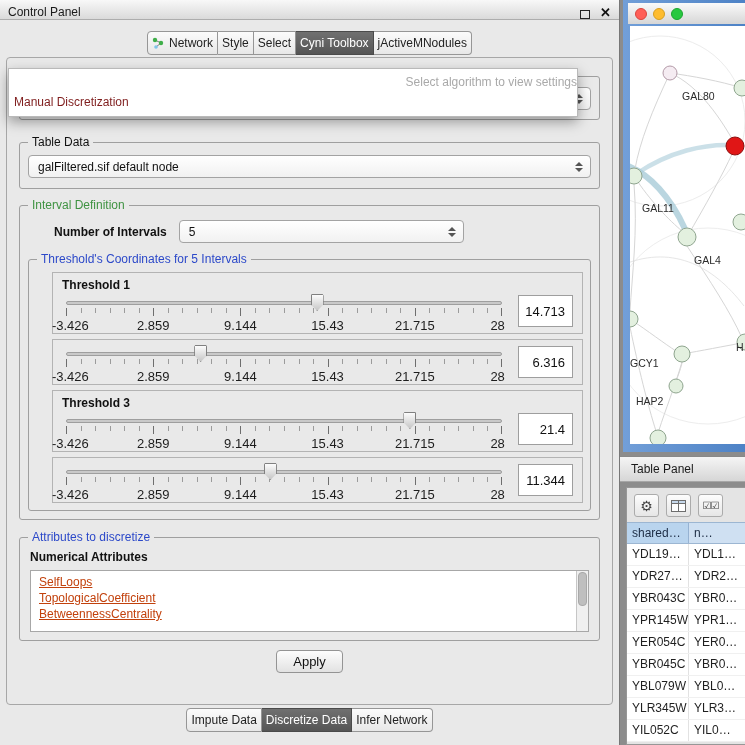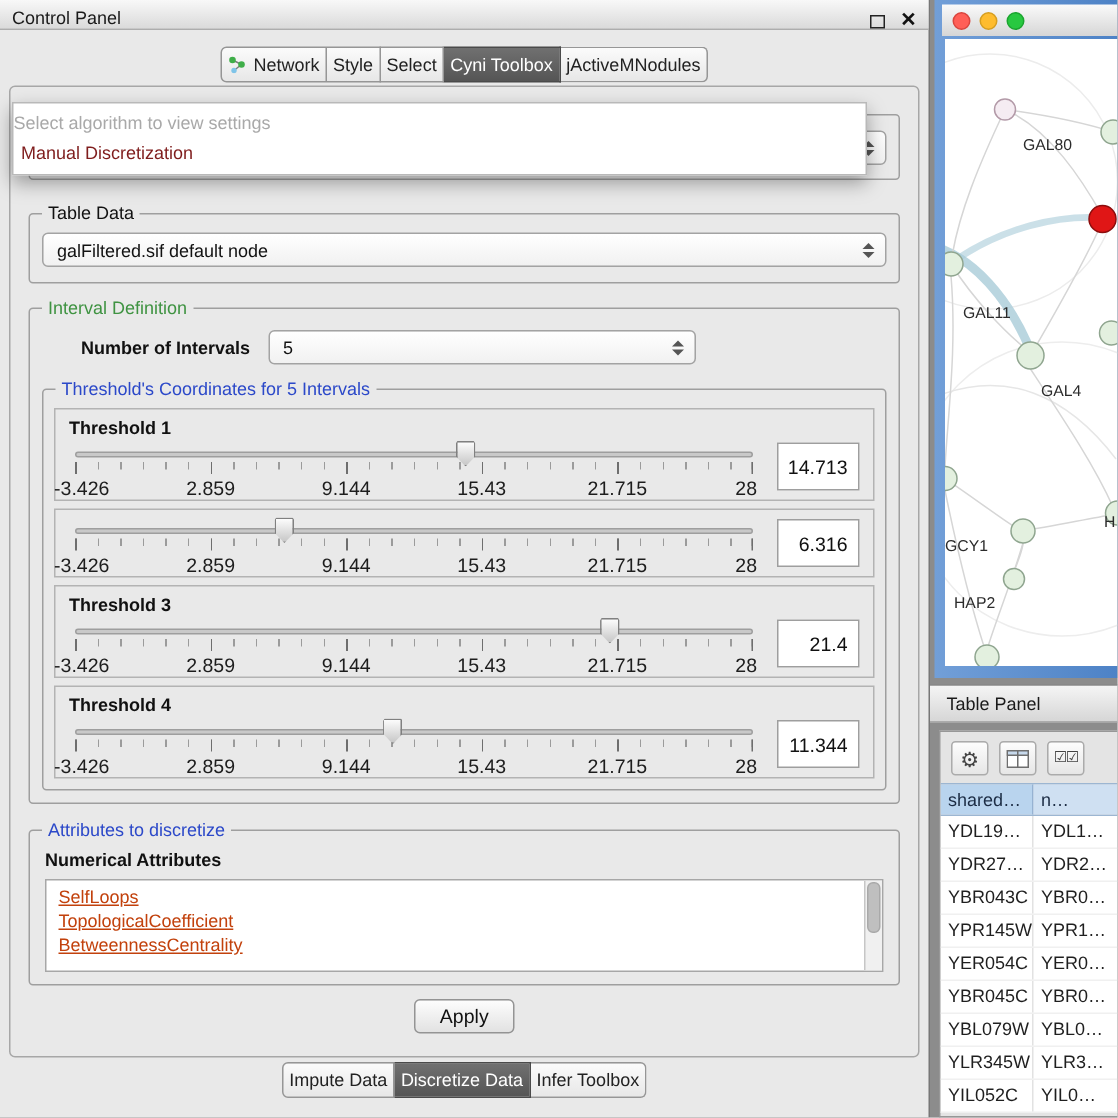--- a/index.html
+++ b/index.html
@@ -67,34 +67,34 @@
   .combo .updown i.up   { border-bottom:4px solid #555; }
   .combo .updown i.down { border-top:4px solid #555; }
 
   
   .algo-overlay {
     position:absolute; left:1px; top:10px; width:570px; z-index:40;
     background:#fff; border:1px solid #b9b9b9;
     box-shadow:0 5px 12px rgba(0,0,0,.35);
     padding:3px 0 5px 0;
   }
-  .algo-overlay .placeholder { text-align:left; color:#a9a9a9; font-size:12px; padding:3px 0 4px 0; }
+  .algo-overlay .placeholder { text-align:right; color:#a9a9a9; font-size:12px; padding:3px 0 4px 0; }
   .algo-overlay .opt { font-size:12px; color:#7f1d1d; padding:2px 0 2px 5px; }
   .algo-overlay .opt:first-of-type { font-weight:bold; }
 
   
   .tabledata-group { margin-top:22px; padding:12px 8px 10px 8px; }
 
   
   .interval-group { margin-top:16px; padding:14px 8px 8px 8px; }
   .intervals-row { display:flex; align-items:center; gap:12px; padding-left:26px; }
   .intervals-row .lbl { font-size:12px; font-weight:bold; color:#111; }
   .intervals-row .combo { width:285px; }
 
-  .thresholds-group { margin-top:16px; padding:12px 5px 2px 5px; }
+  .thresholds-group { margin-top:16px; padding:12px 5px 2px 21px; }
 
   .threshold-panel {
     border:1px solid #b3b3b3; background:#e9e9e9;
     margin:0 2px 5px 2px; padding:5px 9px 2px 9px;
   }
   .th-label { font-size:12px; font-weight:bold; color:#111; margin-bottom:2px; }
   .th-body { display:flex; align-items:center; gap:12px; }
 
   .slider { position:relative; flex:1; height:37px; margin:0 4px; }
   .slider .track {
@@ -350,21 +350,20 @@
                   <span class="tick-label">15.43</span>
                   <span class="tick-label">21.715</span>
                   <span class="tick-label">28</span>
                 </div>
             </div>
             <div class="val-field">21.4</div>
           </div>
         </div>
 
         <div class="threshold-panel">
-          <div class="th-label">Threshold 4</div>
           <div class="th-body">
             <div class="slider">
               <div class="track"></div>
               <div class="ticks-minor"></div>
               <div class="ticks-major"></div>
               <div class="thumb" style="left: 46.9993%;"></div>
               <div class="tick-labels">
                   <span class="tick-label">-3.426</span>
                   <span class="tick-label">2.859</span>
                   <span class="tick-label">9.144</span>
@@ -399,21 +398,21 @@
   </div>
 
   <div class="tabs-row tabs-bottom">
     <div class="tab">
         <span>Impute Data</span>
       </div>
     <div class="tab active">
         <span>Discretize Data</span>
       </div>
     <div class="tab">
-        <span>Infer Toolbox</span>
+        <span>Infer Network</span>
       </div>
   </div>
 </div>
 
 <div class="net-window">
   <div class="net-titlebar">
     <span class="traffic red"></span>
     <span class="traffic yellow"></span>
     <span class="traffic green"></span>
   </div>

